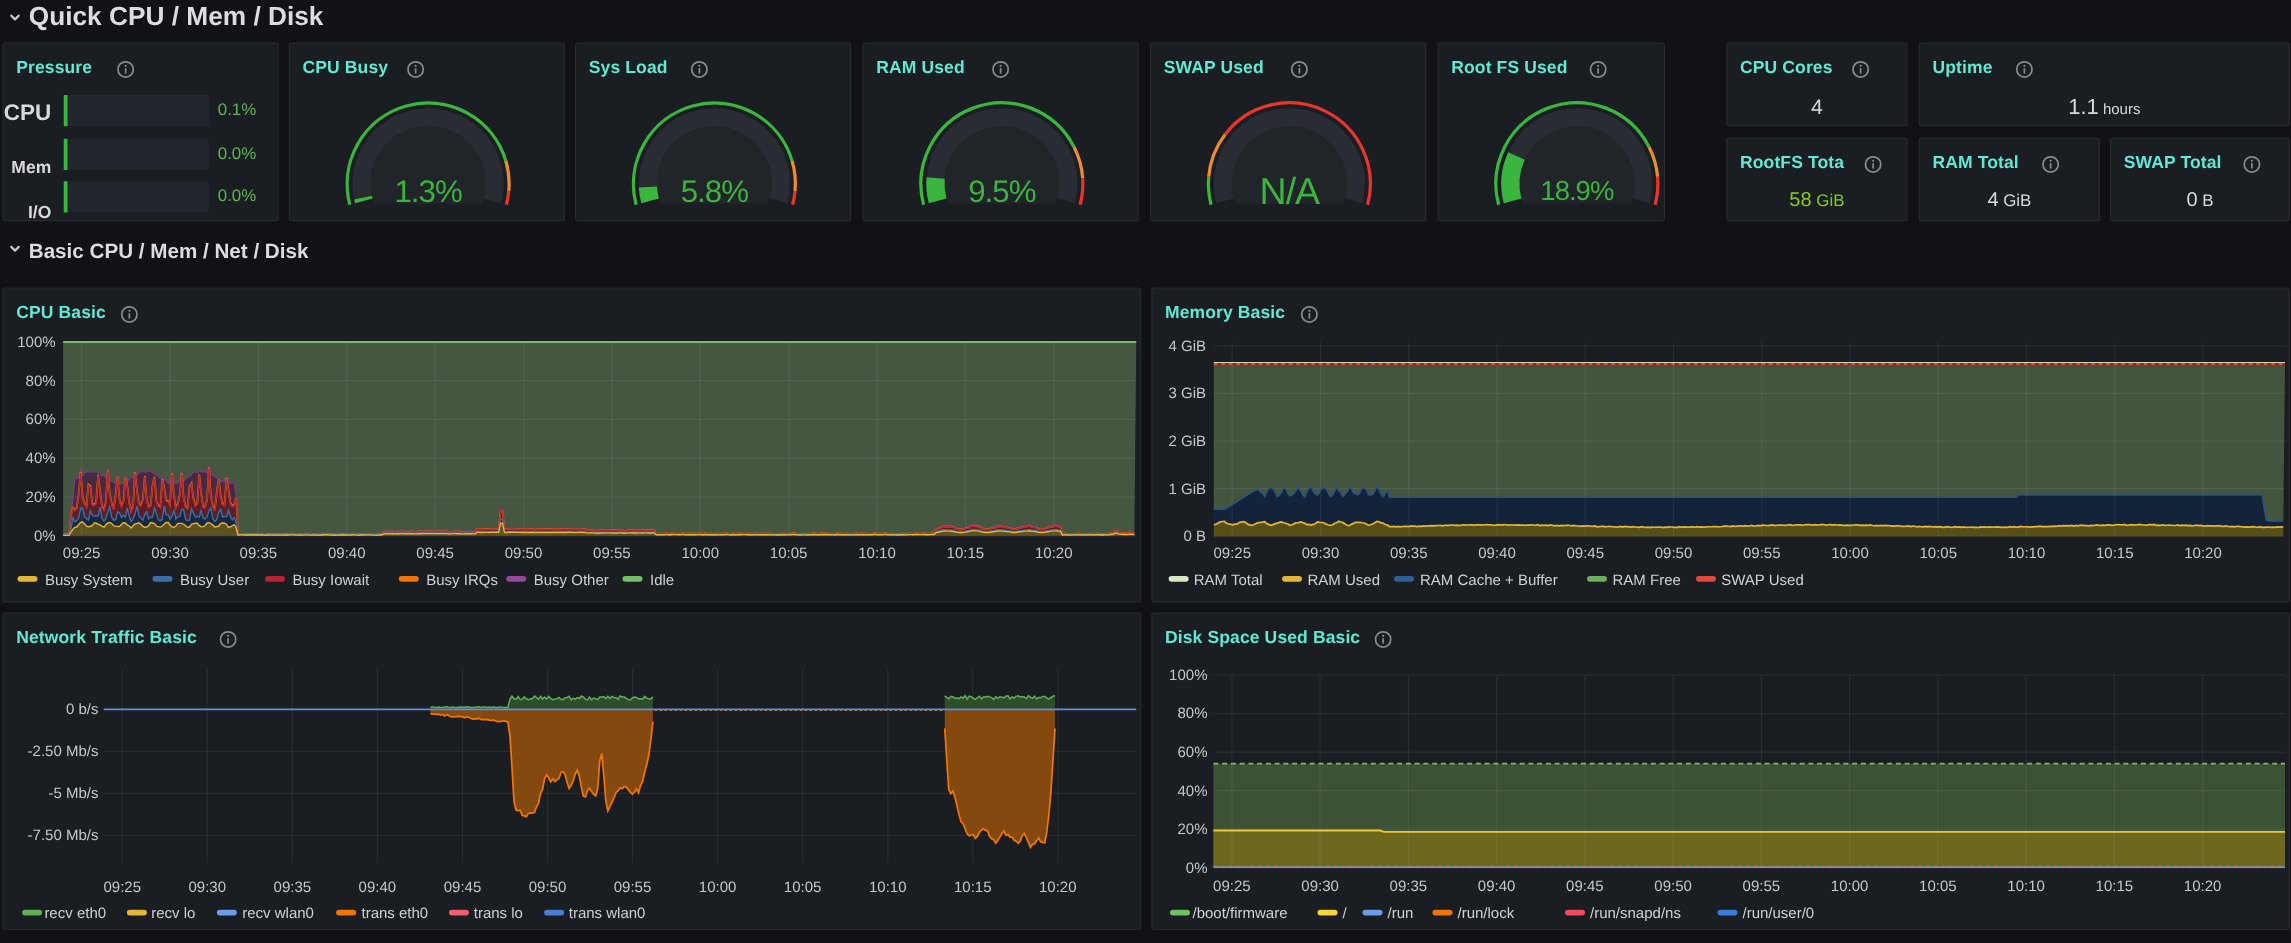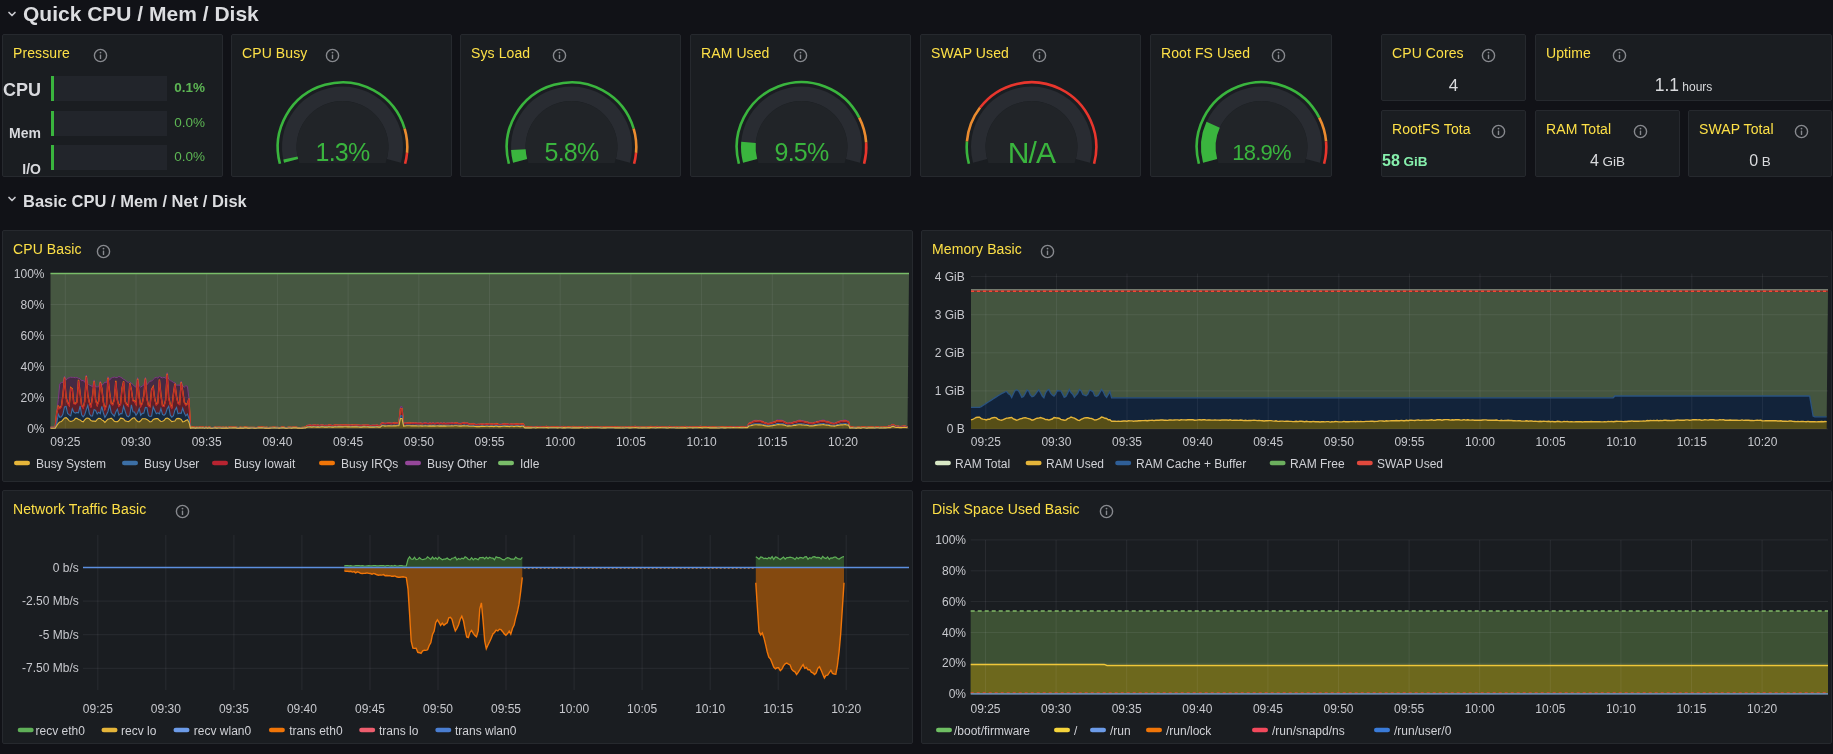--- a/index.html
+++ b/index.html
@@ -1,17 +1,17 @@
 <!DOCTYPE html>
 <html><head><meta charset="utf-8"><style>
 * { margin:0; padding:0; box-sizing:border-box; }
 html,body { width:1833px; height:754px; background:#111217; overflow:hidden;
   font-family:"Liberation Sans", sans-serif; }
 .panel { position:absolute; background:#1a1d21; border:1px solid #26292e; border-radius:2px; }
-.ptit { position:absolute; left:10px; top:10px; font-size:14px; font-weight:400; color:#fde047;
+.ptit { position:absolute; left:10px; top:10px; font-size:14px; font-weight:700; color:#5eead4;
   letter-spacing:0.1px; white-space:nowrap; }
 svg text { font-family:"Liberation Sans", sans-serif; }
 .ax { font-size:12px; fill:#c7c8cd; }
 .lg { font-size:12px; fill:#d0d1d6; }
 </style></head>
 <body>
 <div style="position:absolute;left:5px;top:2px;display:flex;align-items:center;font-size:21px;font-weight:600;color:#dcdde0">
     <svg width="14" height="14" viewBox="0 0 14 14" style="margin-right:4px">
       <polyline points="4,5.5 7,8.5 10,5.5" fill="none" stroke="#c7c8cd" stroke-width="1.7" stroke-linecap="round" stroke-linejoin="round"></polyline>
     </svg>
@@ -20,21 +20,21 @@
 <div class="panel" style="left:2px;top:34px;width:221px;height:143px">
     <div class="ptit">Pressure</div>
     <svg style="position:absolute;left:90px;top:13px" width="15" height="15" viewBox="0 0 15 15">
       <circle cx="7.5" cy="7.5" r="6.1" fill="none" stroke="#87898e" stroke-width="1.4"></circle>
       <circle cx="7.5" cy="4.6" r="0.9" fill="#87898e"></circle>
       <rect x="6.8" y="6.4" width="1.4" height="4.6" rx="0.6" fill="#87898e"></rect>
     </svg>
     <div style="position:absolute;right:181px;top:45px;font-size:18px;font-weight:700;color:#d8d9dd">CPU</div>
     <div style="position:absolute;left:48px;top:41px;width:116px;height:25px;background:#22252b"></div>
     <div style="position:absolute;left:48px;top:41px;width:3px;height:25px;background:#3ab53e"></div>
-    <div style="position:absolute;left:150px;top:45px;width:52px;text-align:right;font-size:13.5px;font-weight:700;color:#5db654">0.1%</div>
+    <div style="position:absolute;left:150px;top:45px;width:52px;text-align:right;font-size:13.5px;font-weight:400;color:#5db654">0.1%</div>
     <div style="position:absolute;right:181px;top:90px;font-size:14px;font-weight:600;color:#d8d9dd">Mem</div>
     <div style="position:absolute;left:48px;top:75.8px;width:116px;height:25px;background:#22252b"></div>
     <div style="position:absolute;left:48px;top:75.8px;width:3px;height:25px;background:#3ab53e"></div>
     <div style="position:absolute;left:150px;top:79.8px;width:52px;text-align:right;font-size:13.5px;font-weight:500;color:#5db654">0.0%</div>
     <div style="position:absolute;right:181px;top:126px;font-size:14px;font-weight:600;color:#d8d9dd">I/O</div>
     <div style="position:absolute;left:48px;top:110px;width:116px;height:25px;background:#22252b"></div>
     <div style="position:absolute;left:48px;top:110px;width:3px;height:25px;background:#3ab53e"></div>
     <div style="position:absolute;left:150px;top:114px;width:52px;text-align:right;font-size:13.5px;font-weight:500;color:#5db654">0.0%</div>
   </div>
 <div class="panel" style="left:231px;top:34px;width:221px;height:143px">
@@ -154,21 +154,21 @@
     </svg>
     <div style="position:absolute;left:0;right:0;top:42px;text-align:center;line-height:1;font-size:17.5px;font-weight:500;color:#d9dadd">1.1<span style="font-size:12px"> hours</span></div>
   </div>
 <div class="panel" style="left:1381px;top:110px;width:145px;height:67px">
     <div class="ptit">RootFS Tota</div>
     <svg style="position:absolute;left:109px;top:13px" width="15" height="15" viewBox="0 0 15 15">
       <circle cx="7.5" cy="7.5" r="6.1" fill="none" stroke="#87898e" stroke-width="1.4"></circle>
       <circle cx="7.5" cy="4.6" r="0.9" fill="#87898e"></circle>
       <rect x="6.8" y="6.4" width="1.4" height="4.6" rx="0.6" fill="#87898e"></rect>
     </svg>
-    <div style="position:absolute;left:0;right:0;top:42px;line-height:1;font-size:16px;font-weight:700;color:#86efac">58<span style="font-size:13.5px"> GiB</span></div>
+    <div style="position:absolute;left:0;right:0;top:42px;text-align:center;line-height:1;font-size:16px;font-weight:400;color:#84cc16">58<span style="font-size:13.5px"> GiB</span></div>
   </div>
 <div class="panel" style="left:1535px;top:110px;width:145px;height:67px">
     <div class="ptit">RAM Total</div>
     <svg style="position:absolute;left:97px;top:13px" width="15" height="15" viewBox="0 0 15 15">
       <circle cx="7.5" cy="7.5" r="6.1" fill="none" stroke="#87898e" stroke-width="1.4"></circle>
       <circle cx="7.5" cy="4.6" r="0.9" fill="#87898e"></circle>
       <rect x="6.8" y="6.4" width="1.4" height="4.6" rx="0.6" fill="#87898e"></rect>
     </svg>
     <div style="position:absolute;left:0;right:0;top:42px;text-align:center;line-height:1;font-size:16px;font-weight:500;color:#d9dadd">4<span style="font-size:13.5px"> GiB</span></div>
   </div>

